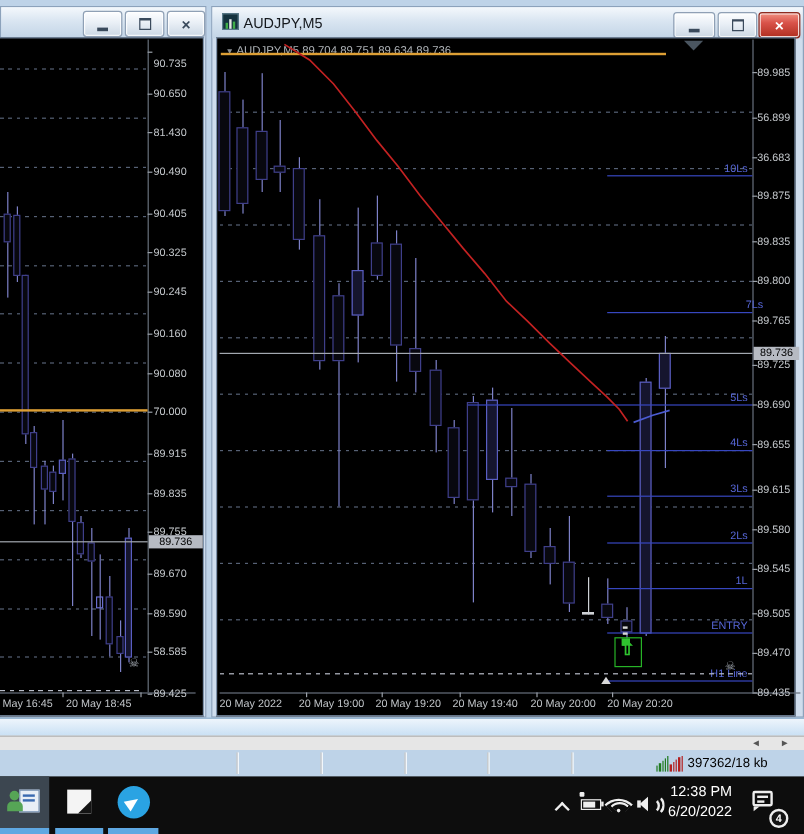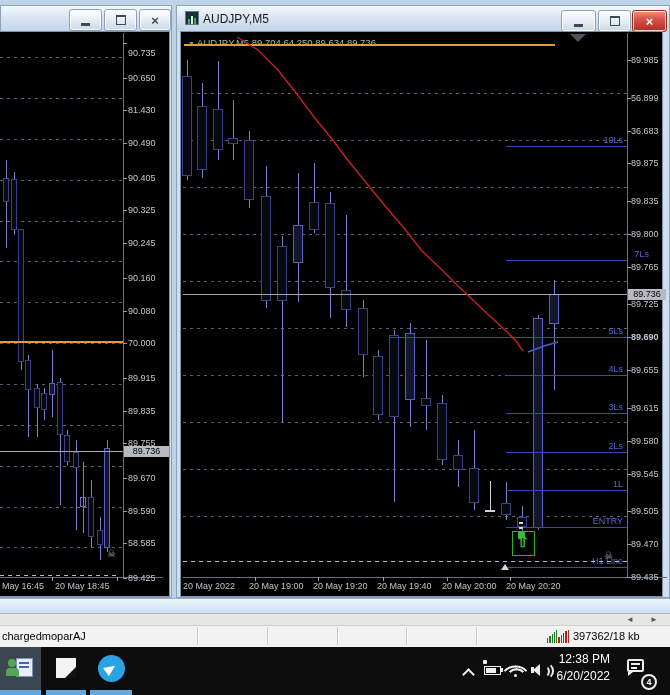--- a/index.html
+++ b/index.html
@@ -121,21 +121,21 @@
     <div class="tb-btn red" style="left:455px;width:33px;top:4px;">
         <span class="glyph-x">×</span>
       </div>
   </div>
   <div class="chartbg" style="left:180px;top:31px;width:483px;height:566px;"></div>
 
   <div class="hdr" style="left:188px;top:37px;">
     <span style="font-size:7px;color:#8a8e92;">▼</span>
     <span>AUDJPY,M5</span>
     <span>89.704</span>
-    <span>64.250</span>
+    <span>89.751</span>
     <span>89.634</span>
     <span>89.736</span>
   </div>
 
   <div id="layer" class="abs" style="left:0;top:0;width:670px;height:695px;">
       <div class="grid-h" style="left: 0px; top: 57px; width: 123px;"></div>
       <div class="grid-h" style="left: 0px; top: 98px; width: 123px;"></div>
       <div class="grid-h" style="left: 0px; top: 139px; width: 123px;"></div>
       <div class="grid-h" style="left: 0px; top: 180px; width: 123px;"></div>
       <div class="grid-h" style="left: 0px; top: 221px; width: 123px;"></div>
@@ -241,21 +241,21 @@
       <div class="ticklbl" style="left: 631px; top: 158px;">89.875</div>
       <div class="tickmark" style="left: 627px; top: 201px;"></div>
       <div class="ticklbl" style="left: 631px; top: 196px;">89.835</div>
       <div class="tickmark" style="left: 627px; top: 234px;"></div>
       <div class="ticklbl" style="left: 631px; top: 229px;">89.800</div>
       <div class="tickmark" style="left: 627px; top: 267px;"></div>
       <div class="ticklbl" style="left: 631px; top: 262px;">89.765</div>
       <div class="tickmark" style="left: 627px; top: 304px;"></div>
       <div class="ticklbl" style="left: 631px; top: 299px;">89.725</div>
       <div class="tickmark" style="left: 627px; top: 337px;"></div>
-      <div class="ticklbl" style="left: 631px; top: 332px; font-weight: bold;">89.690</div>
+      <div class="ticklbl" style="left: 631px; top: 332px;">89.690</div>
       <div class="tickmark" style="left: 627px; top: 370px;"></div>
       <div class="ticklbl" style="left: 631px; top: 365px;">89.655</div>
       <div class="tickmark" style="left: 627px; top: 408px;"></div>
       <div class="ticklbl" style="left: 631px; top: 403px;">89.615</div>
       <div class="tickmark" style="left: 627px; top: 441px;"></div>
       <div class="ticklbl" style="left: 631px; top: 436px;">89.580</div>
       <div class="tickmark" style="left: 627px; top: 474px;"></div>
       <div class="ticklbl" style="left: 631px; top: 469px;">89.545</div>
       <div class="tickmark" style="left: 627px; top: 511px;"></div>
       <div class="ticklbl" style="left: 631px; top: 506px;">89.505</div>
@@ -307,21 +307,21 @@
       <div class="body" style="left: 501px; top: 503px; width: 10px; height: 12px;"></div>
       <div class="wick" style="left: 522px; top: 506px; height: 26px;"></div>
       <div class="body" style="left: 517px; top: 517px; width: 10px; height: 10px;"></div>
       <div class="wick" style="left: 538px; top: 315px; height: 215px;"></div>
       <div class="body bull" style="left: 533px; top: 318px; width: 10px; height: 210px;"></div>
       <div class="wick" style="left: 554px; top: 280px; height: 110px;"></div>
       <div class="body bull" style="left: 549px; top: 294px; width: 10px; height: 30px;"></div>
       <div class="lvl" style="left: 506px; top: 146px; width: 121px;"></div>
       <div class="lvllbl" style="left: 543px; top: 135px;">10Ls</div>
       <div class="lvl" style="left: 506px; top: 260px; width: 121px;"></div>
-      <div class="lvllbl" style="left: 569px; top: 249px;">7Ls</div>
+      <div class="lvllbl" style="left: 556px; top: 249px;">7Ls</div>
       <div class="lvl" style="left: 390px; top: 337px; width: 237px;"></div>
       <div class="lvllbl" style="left: 543px; top: 326px;">5Ls</div>
       <div class="lvl" style="left: 506px; top: 375px; width: 121px;"></div>
       <div class="lvllbl" style="left: 543px; top: 364px;">4Ls</div>
       <div class="lvl" style="left: 506px; top: 413px; width: 121px;"></div>
       <div class="lvllbl" style="left: 543px; top: 402px;">3Ls</div>
       <div class="lvl" style="left: 506px; top: 452px; width: 121px;"></div>
       <div class="lvllbl" style="left: 543px; top: 441px;">2Ls</div>
       <div class="lvl" style="left: 506px; top: 490px; width: 121px;"></div>
       <div class="lvllbl" style="left: 543px; top: 479px;">1L</div>
@@ -360,23 +360,20 @@
   <div class="gbox" style="left:512px;top:531px;width:21px;height:23px;"></div>
   <span class="garrow" style="left:516px;top:534px;">⇧</span>
   <div class="gsq" style="left:518px;top:532px;"></div>
   <div class="wtri" style="left:501px;top:564px;"></div>
 
   <div class="scrollband"></div>
   <div class="tabstrip">
     <span class="tab-arrow" style="left:626px;">◄</span>
     <span class="tab-arrow" style="left:650px;">►</span>
   </div>
-  <div class="statusbar">
-    <span class="status-text" style="left:2px;">chargedmoparAJ</span>
-  </div>
   <div class="sdiv" style="left:197px;top:627px;"></div>
   <div class="sdiv" style="left:267px;top:627px;"></div>
   <div class="sdiv" style="left:337px;top:627px;"></div>
   <div class="sdiv" style="left:406px;top:627px;"></div>
   <div class="sdiv" style="left:476px;top:627px;"></div>
   <div class="netbars">
     <i style="height:5px;background:#1f7a1f;"></i>
       <i style="height:7px;background:#1f7a1f;"></i>
       <i style="height:9px;background:#1f7a1f;"></i>
       <i style="height:11px;background:#1f7a1f;"></i>

